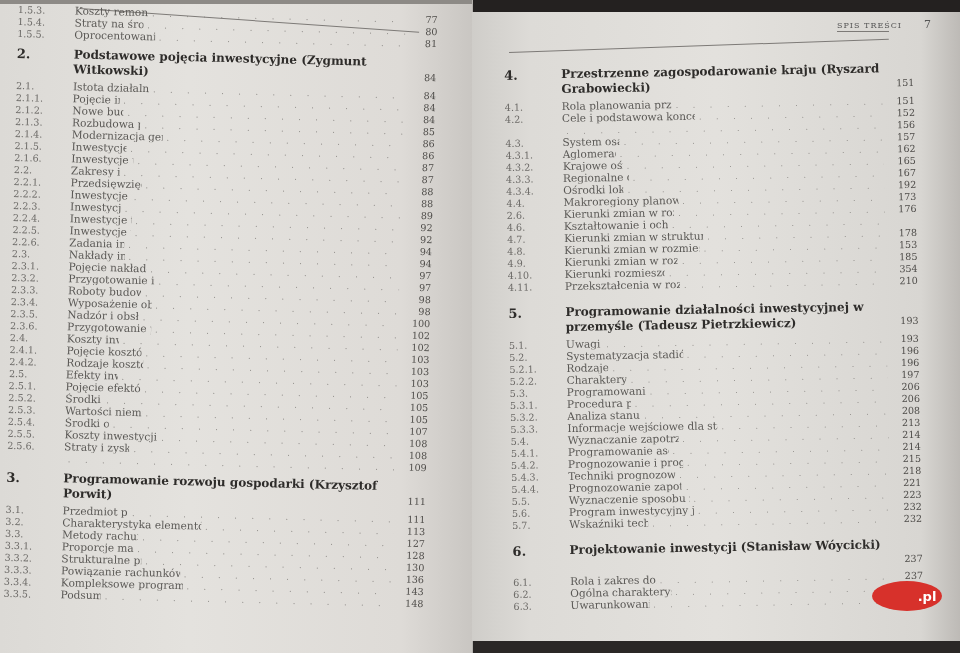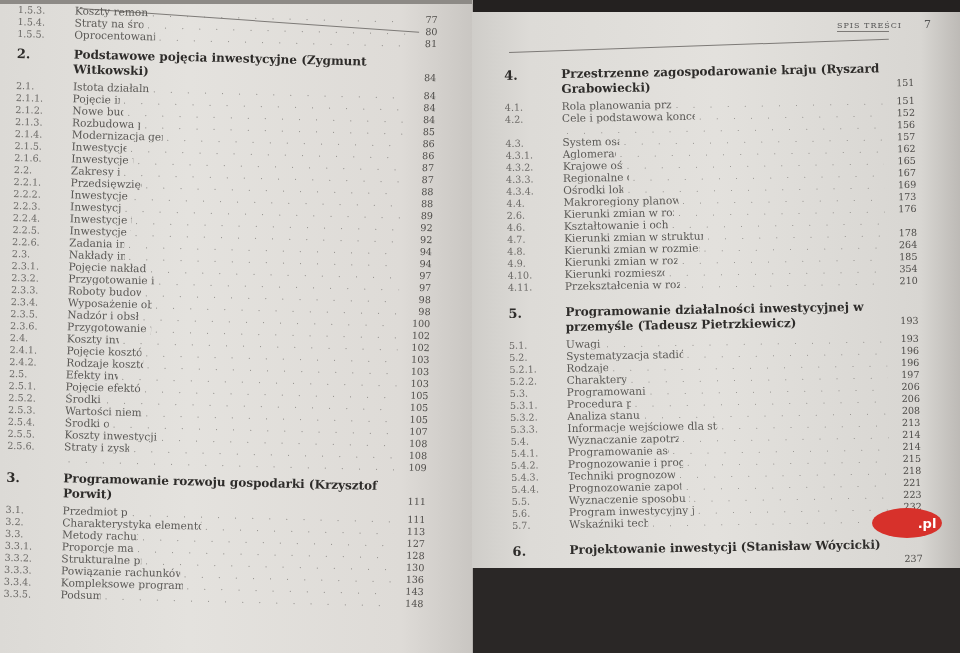--- a/index.html
+++ b/index.html
@@ -13,21 +13,21 @@
     position: absolute; left: 0; top: 0; width: 960px; height: 653px;
   }
   .page {
     position: absolute; top: 0; height: 653px;
     background: linear-gradient(90deg, #dcdad6 0%, #e4e2de 40%, #dedbd7 85%, #c9c6c2 100%);
     color: #5a5855;
     overflow: hidden;
   }
   .page.left { left: 0; width: 472px; border-right: 1px solid #b5b2ae; }
   .page.right {
-    left: 472px; width: 488px; top: 12px; height: 556px;
+    left: 472px; width: 488px; top: 12px; height: 629px;
     background: linear-gradient(90deg, #cfcdc9 0%, #dddbd7 12%, #e3e1dd 50%, #d8d6d2 92%, #bdbab6 100%);
   }
   .top-dark {
     position: absolute; left: 472px; top: 0; width: 488px; height: 14px;
     background: #242120;
   }
   .left-top-shadow {
     position: absolute; left: 0; top: 0; width: 472px; height: 4px;
     background: #8d8a86;
   }
@@ -418,21 +418,21 @@
           <div class="entry">
             <span class="num">4.3.3.</span>
             <span class="title">Regionalne ośrodki rozwoju</span>
             <span class="dots"></span>
             <span class="page-no">167</span>
           </div>
           <div class="entry">
             <span class="num">4.3.4.</span>
             <span class="title">Ośrodki lokalne i gminne</span>
             <span class="dots"></span>
-            <span class="page-no">169</span>
+            <span class="page-no">192</span>
           </div>
           <div class="entry">
             <span class="num">4.4.</span>
             <span class="title">Makroregiony planowania — podstawowe problemy rozwoju</span>
             <span class="dots"></span>
             <span class="page-no">173</span>
           </div>
           <div class="entry">
             <span class="num">2.6.</span>
             <span class="title">Kierunki zmian w rozmieszczeniu ludności i zatrudnienia</span>
@@ -448,21 +448,21 @@
           <div class="entry">
             <span class="num">4.7.</span>
             <span class="title">Kierunki zmian w strukturze przestrzennej przemysłu w okresie perspektywicznym</span>
             <span class="dots"></span>
             <span class="page-no">178</span>
           </div>
           <div class="entry">
             <span class="num">4.8.</span>
             <span class="title">Kierunki zmian w rozmieszczeniu produkcji rolnictwa i przemysłu spożywczego</span>
             <span class="dots"></span>
-            <span class="page-no">264</span>
+            <span class="page-no">153</span>
           </div>
           <div class="entry">
             <span class="num">4.9.</span>
             <span class="title">Kierunki zmian w rozmieszczeniu infrastruktury społecznej</span>
             <span class="dots"></span>
             <span class="page-no">185</span>
           </div>
           <div class="entry">
             <span class="num">4.10.</span>
             <span class="title">Kierunki rozmieszczania zadań gospodarki rolnej</span>

